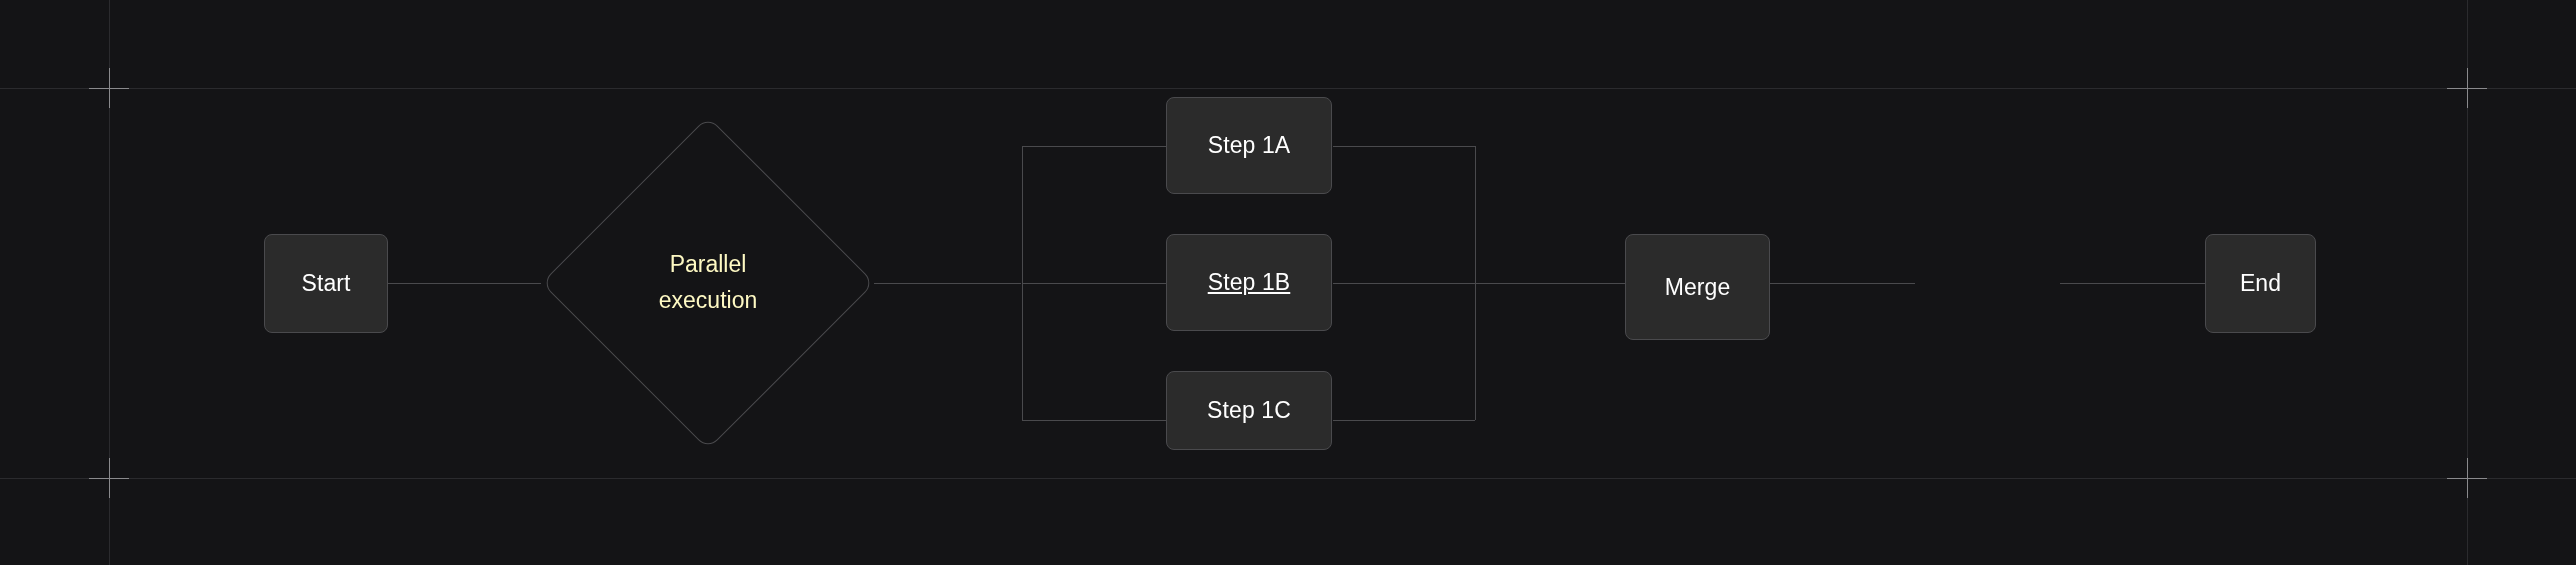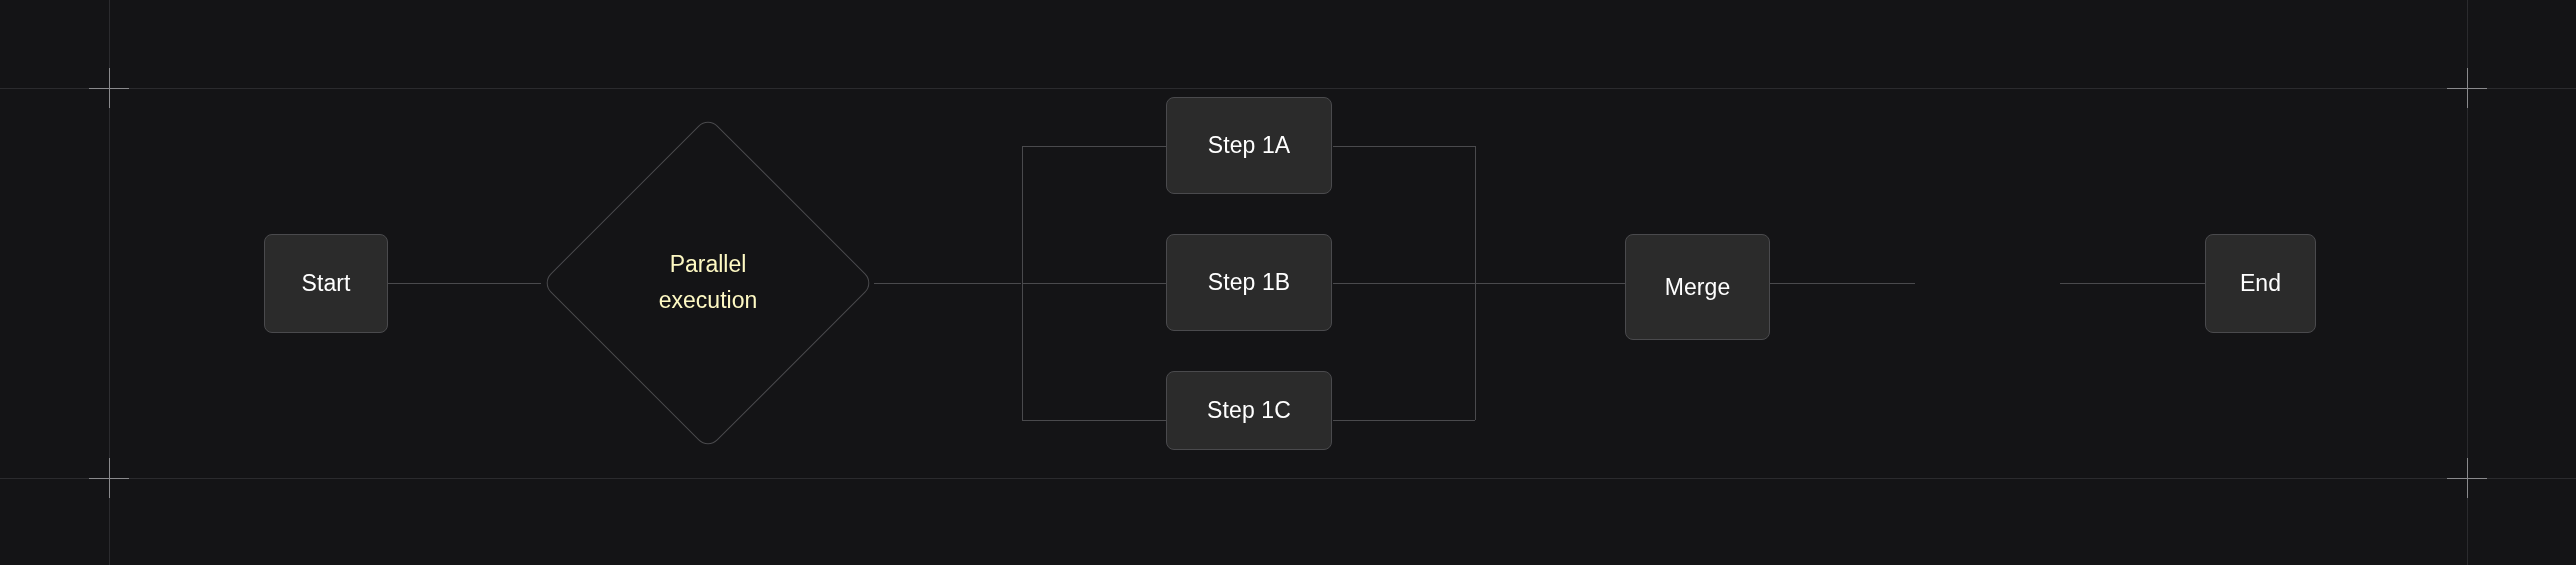--- a/index.html
+++ b/index.html
@@ -149,21 +149,21 @@
   <div class="node" style="left:264px; top:234px; width:124px; height:99px;">Start</div>
 
   <div class="diamond-wrap" style="left:541px; top:116px; width:334px; height:334px;">
     <div class="diamond-shape"></div>
     <div class="diamond-label">Parallel
 execution</div>
   </div>
 
   <div class="node" style="left:1166px; top:97px; width:166px; height:97px;">Step 1A</div>
 
-  <div class="node" style="left:1166px; top:234px; width:166px; height:97px;">Step 1B</div>
+  <div class="node" style="left:1166px; top:234px; width:166px; height:97px;text-decoration:underline;">Step 1B</div>
 
   <div class="node" style="left:1166px; top:371px; width:166px; height:79px;">Step 1C</div>
 
   <div class="node" style="left:1625px; top:234px; width:145px; height:106px;">Merge</div>
 
 
   <div class="node" style="left:2205px; top:234px; width:111px; height:99px;">End</div>
 
 </div>
 

